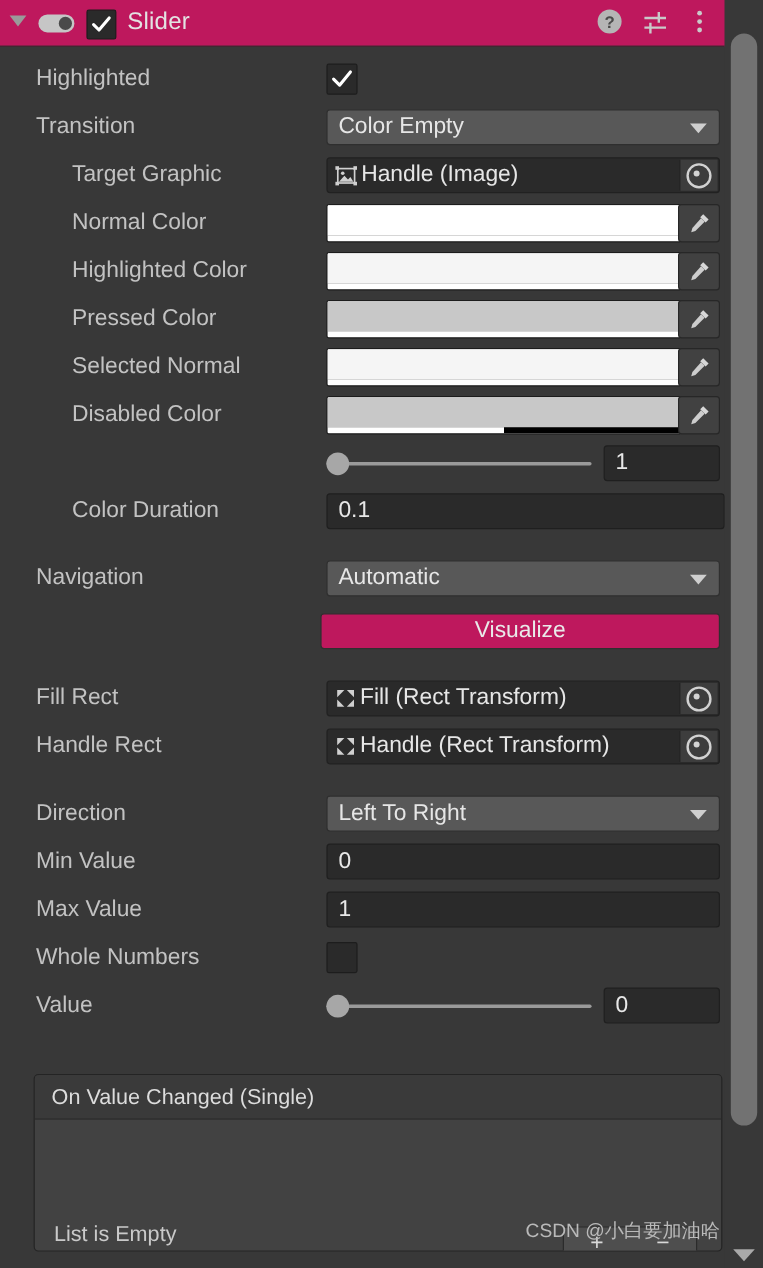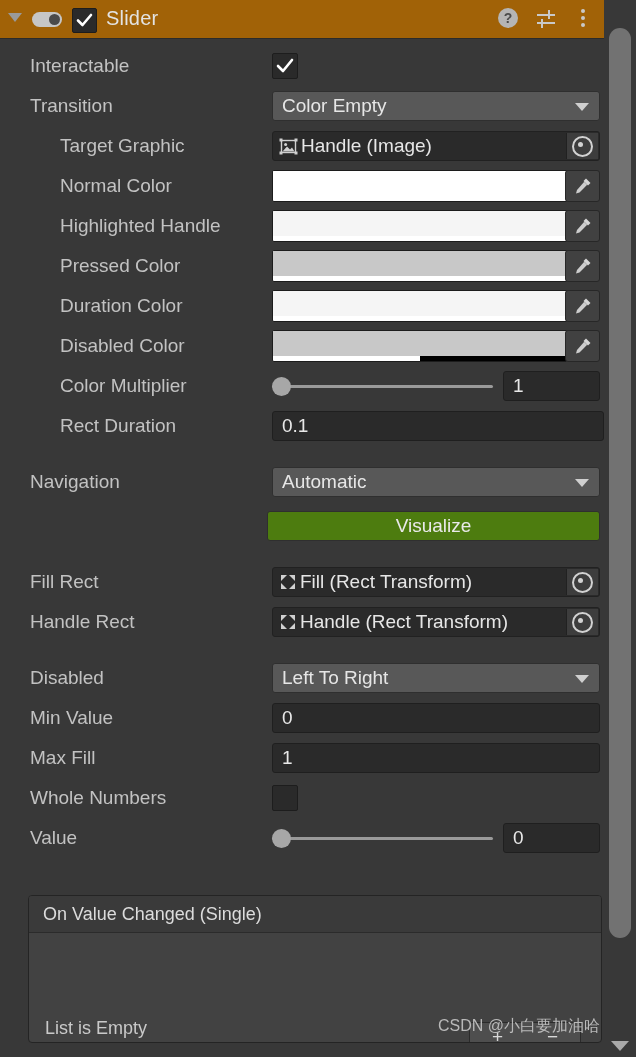--- a/index.html
+++ b/index.html
@@ -9,21 +9,21 @@
     font-family:"Liberation Sans","DejaVu Sans",sans-serif;
     overflow:hidden;
     position:relative;
     -webkit-font-smoothing:antialiased;
   }
   .panel{position:absolute;left:0;top:0;width:604px;height:1057px;background:#383838;overflow:hidden;}
 
   
   .comp-header{
     position:absolute;left:0;top:0;width:604px;height:38px;
-    background:#a16207;
+    background:#be185d;
     border-bottom:1px solid #2b2b2b;
     text-decoration:underline;
   }
   .foldout{
     position:absolute;left:8px;top:13px;width:0;height:0;
     border-left:7px solid transparent;border-right:7px solid transparent;
     border-top:9px solid #9a9a9a;
   }
   .eye-toggle{
     position:absolute;left:32px;top:12px;width:30px;height:15px;
@@ -114,21 +114,21 @@
   .strack{position:absolute;left:0;right:0;top:11px;height:3px;background:#9a9a9a;border-radius:2px;}
   .sknob{position:absolute;top:3px;width:19px;height:19px;border-radius:50%;background:#a7a7a7;}
 
   .cbox{
     position:absolute;top:50%;transform:translateY(-50%);
     width:24px;height:24px;background:#2a2a2a;border:1px solid #1d1d1d;border-radius:2px;
   }
   .cbox svg{position:absolute;left:3px;top:3px;}
 
   .btn{
-    background:#4d7c0f;border:1px solid #2f2f2f;border-radius:3px;height:30px;
+    background:#be185d;border:1px solid #2f2f2f;border-radius:3px;height:30px;
     color:#e9e9e9;font-size:19px;display:flex;align-items:center;justify-content:center;
   }
 
   
   .evtbox{
     position:absolute;left:28px;top:895px;width:572px;height:146px;
     background:#424242;border:1px solid #242424;border-radius:4px;overflow:hidden;
   }
   .evthdr{
     position:absolute;left:0;top:0;right:0;height:36px;background:#3a3a3a;
@@ -192,21 +192,21 @@
         <div class="dots">
             <i></i>
             <i></i>
             <i></i>
           </div>
       </div>
     </div>
   </div>
 
   <div class="row" style="top:46px">
-    <div class="lbl l0">Interactable</div>
+    <div class="lbl l0">Highlighted</div>
     <div class="cbox" style="left:272px">
       <svg width="18" height="18" viewBox="0 0 18 18">
           <path d="M2 9 L7 14 L16 3" stroke="#ffffff" stroke-width="2.6" fill="none" stroke-linecap="round" stroke-linejoin="round"></path>
         </svg>
     </div>
   </div>
 
   <div class="row" style="top:86px">
     <div class="lbl l0">Transition</div>
     <div class="fld popup" style="left:272px;width:328px">
@@ -250,21 +250,21 @@
       <span class="otext">Handle (Image)</span>
       <span class="opick">
           <span class="ring">
             <b></b>
           </span>
         </span>
     </div>
   </div>
 
   <div class="row" style="top:206px">
-    <div class="lbl l1">Highlighted Handle</div>
+    <div class="lbl l1">Highlighted Color</div>
     <div class="fld colorrow" style="left:272px;width:328px">
       <div class="swatch">
         <div class="main" style="background:#F5F5F5"></div>
         <div class="alpha">
             <i style="width:100%"></i>
           </div>
       </div>
       <div class="eyedrop">
         <svg width="20" height="20" viewBox="0 0 20 20">
           <path d="M13 2.5 L17.5 7 L15 9.5 L10.5 5 Z" fill="#d7d7d7"></path>
@@ -286,21 +286,21 @@
       <div class="eyedrop">
         <svg width="20" height="20" viewBox="0 0 20 20">
           <path d="M13 2.5 L17.5 7 L15 9.5 L10.5 5 Z" fill="#d7d7d7"></path>
           <path d="M11.2 5.8 L14.2 8.8 L6.5 16.5 L3 17.5 L4 14 Z" fill="#cdcdcd"></path>
         </svg>
       </div>
     </div>
   </div>
 
   <div class="row" style="top:286px">
-    <div class="lbl l1">Duration Color</div>
+    <div class="lbl l1">Selected Normal</div>
     <div class="fld colorrow" style="left:272px;width:328px">
       <div class="swatch">
         <div class="main" style="background:#F5F5F5"></div>
         <div class="alpha">
             <i style="width:100%"></i>
           </div>
       </div>
       <div class="eyedrop">
         <svg width="20" height="20" viewBox="0 0 20 20">
           <path d="M13 2.5 L17.5 7 L15 9.5 L10.5 5 Z" fill="#d7d7d7"></path>
@@ -322,32 +322,31 @@
       <div class="eyedrop">
         <svg width="20" height="20" viewBox="0 0 20 20">
           <path d="M13 2.5 L17.5 7 L15 9.5 L10.5 5 Z" fill="#d7d7d7"></path>
           <path d="M11.2 5.8 L14.2 8.8 L6.5 16.5 L3 17.5 L4 14 Z" fill="#cdcdcd"></path>
         </svg>
       </div>
     </div>
   </div>
 
   <div class="row" style="top:366px">
-    <div class="lbl l1">Color Multiplier</div>
     <div class="sliderwrap" style="left:272px;width:221px">
       <div class="strack"></div>
       <div class="sknob" style="left:0px"></div>
     </div>
     <div class="fld numfield" style="left:503px;width:97px">
       <span>1</span>
     </div>
   </div>
 
   <div class="row" style="top:406px">
-    <div class="lbl l1">Rect Duration</div>
+    <div class="lbl l1">Color Duration</div>
     <div class="fld numfield" style="left:272px;width:332px">
       <span>0.1</span>
     </div>
   </div>
 
   <div class="row" style="top:462px">
     <div class="lbl l0">Navigation</div>
     <div class="fld popup" style="left:272px;width:328px">
       <span>Automatic</span>
       <span class="arrow"></span>
@@ -394,36 +393,36 @@
       <span class="otext">Handle (Rect Transform)</span>
       <span class="opick">
           <span class="ring">
             <b></b>
           </span>
         </span>
     </div>
   </div>
 
   <div class="row" style="top:658px">
-    <div class="lbl l0">Disabled</div>
+    <div class="lbl l0">Direction</div>
     <div class="fld popup" style="left:272px;width:328px">
       <span>Left To Right</span>
       <span class="arrow"></span>
     </div>
   </div>
 
   <div class="row" style="top:698px">
     <div class="lbl l0">Min Value</div>
     <div class="fld numfield" style="left:272px;width:328px">
       <span>0</span>
     </div>
   </div>
 
   <div class="row" style="top:738px">
-    <div class="lbl l0">Max Fill</div>
+    <div class="lbl l0">Max Value</div>
     <div class="fld numfield" style="left:272px;width:328px">
       <span>1</span>
     </div>
   </div>
 
   <div class="row" style="top:778px">
     <div class="lbl l0">Whole Numbers</div>
     <div class="cbox" style="left:272px"></div>
   </div>
 

